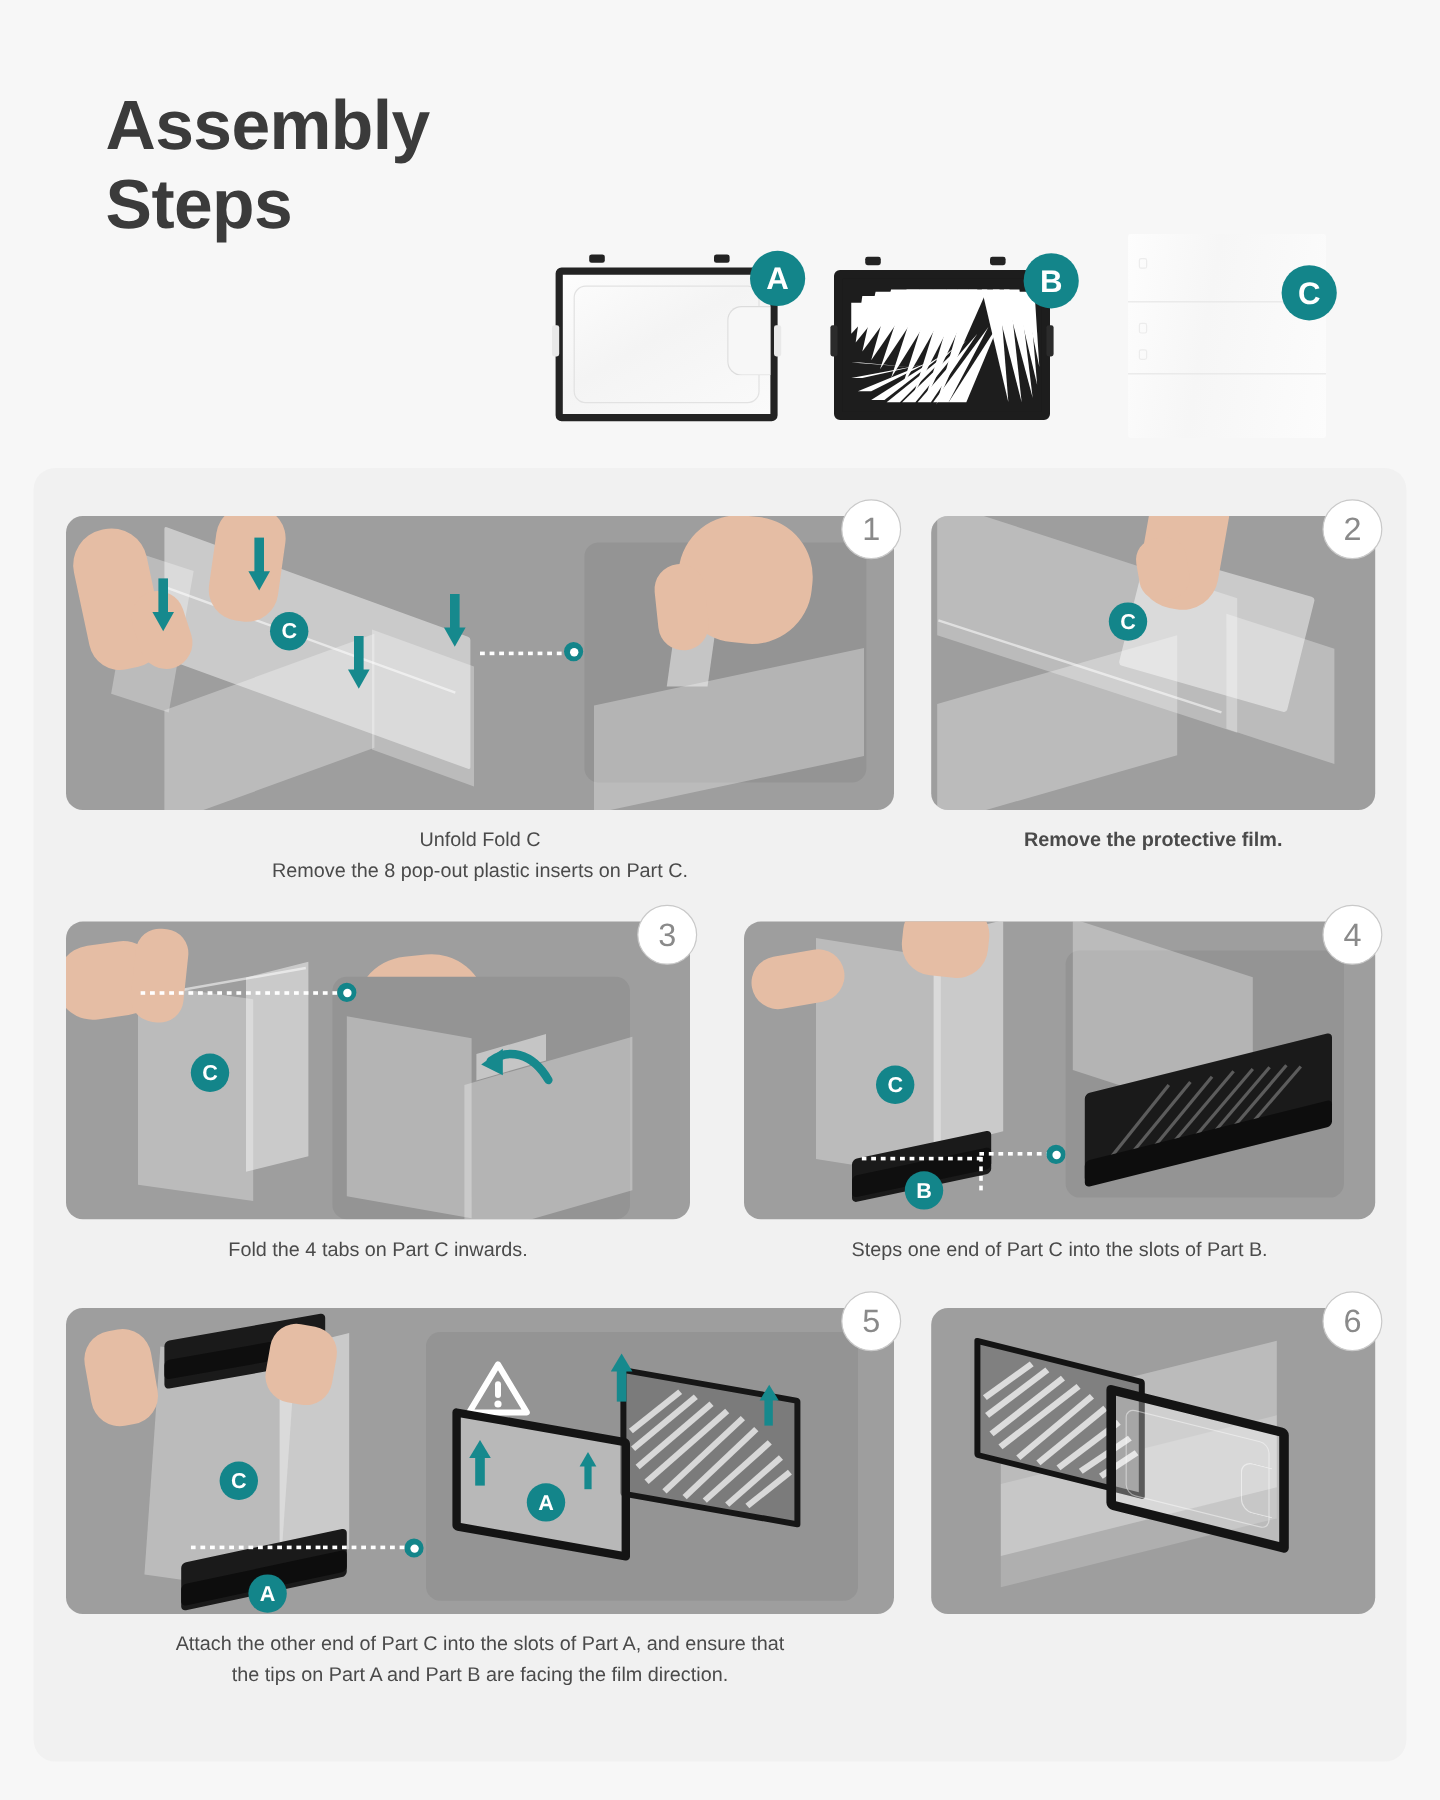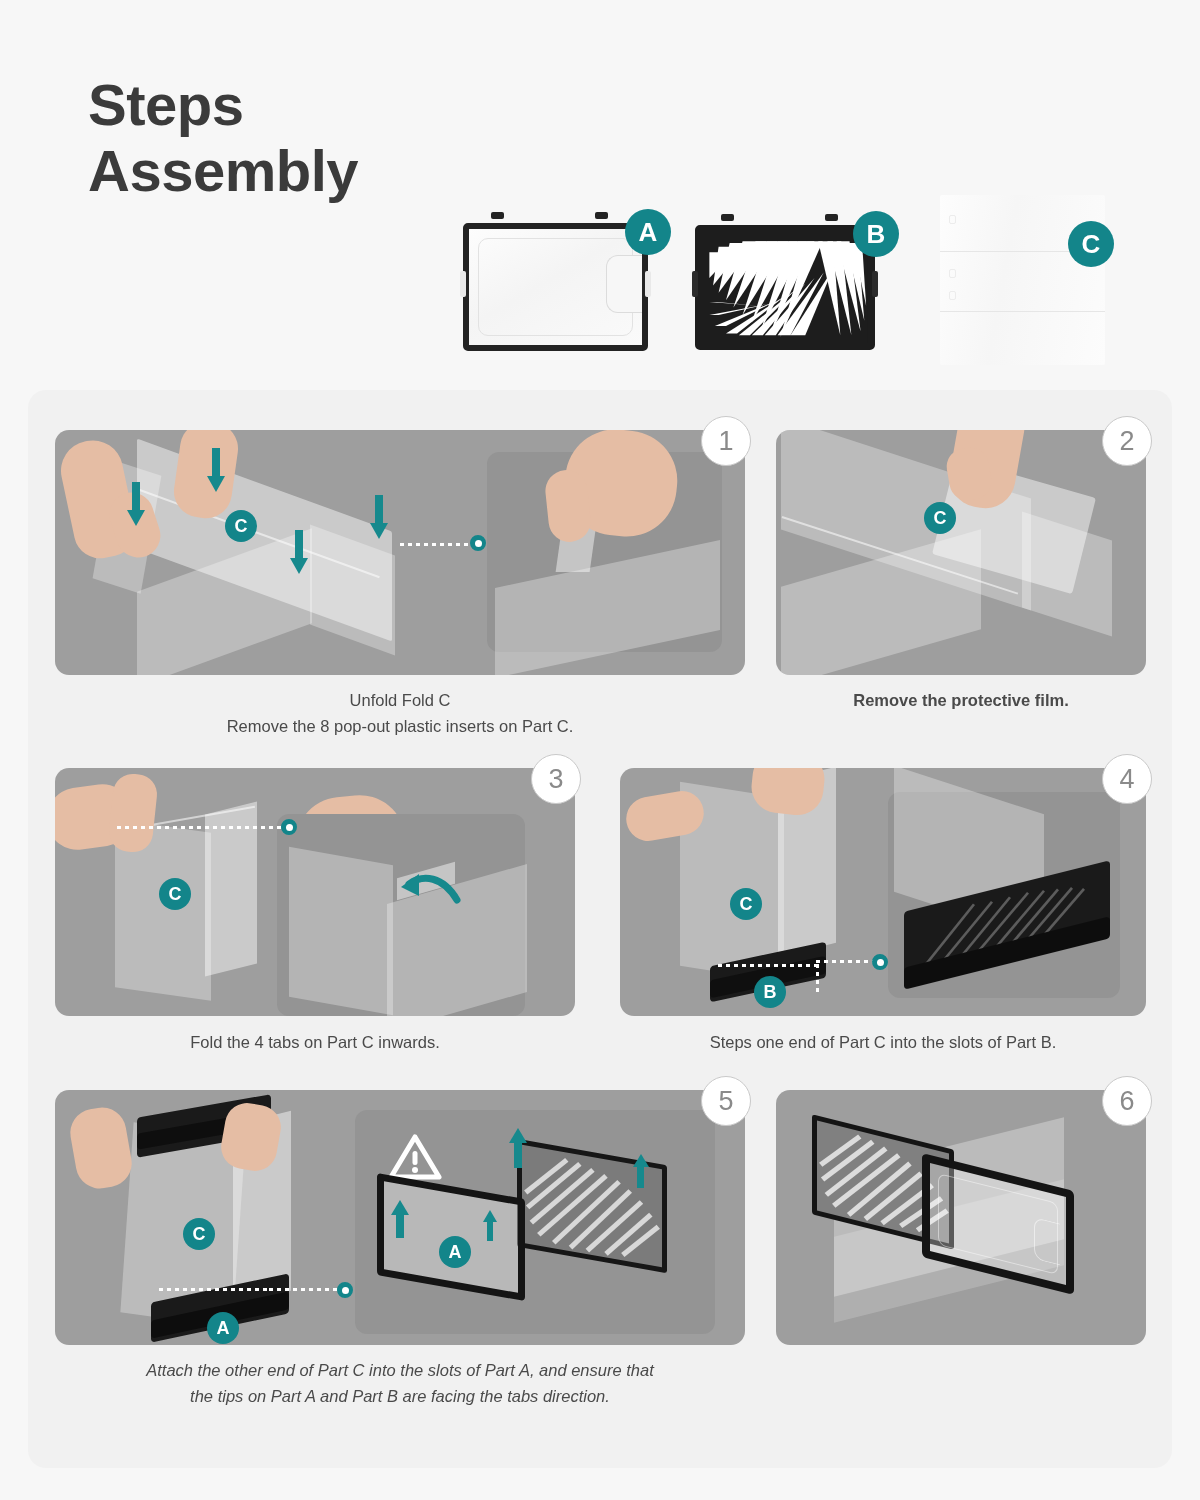--- a/index.html
+++ b/index.html
@@ -162,22 +162,22 @@
   .warn { position:absolute; width:56px; height:50px; }
 
   .black-tray {
     position:absolute; background:#1a1a1a; border-radius:4px;
   }
 </style>
 </head>
 <body>
 
 <div class="title">
+  <div>Assembly</div>
   <div>Steps</div>
-  <div>Assembly</div>
 </div>
 
 <div class="parts">
 
   <div class="part partA">
     <div class="frameA"></div>
     <div class="tabTop" style="left:28px;"></div>
     <div class="tabTop" style="left:132px;"></div>
     <div class="tabSide" style="left:-3px; top:48px;"></div>
     <div class="tabSide" style="right:-3px; top:48px;"></div>
@@ -443,23 +443,23 @@
             <div class="head" style="left:0; top:0; border-left:8px solid transparent; border-right:8px solid transparent; border-bottom:13px solid #16898d;"></div>
             <div class="stem" style="left:4px; top:12px; width:7px; height:22px;"></div>
           </div>
           <div class="arr" style="left:128px; top:100px;">
             <div class="head" style="left:0; top:0; border-left:7px solid transparent; border-right:7px solid transparent; border-bottom:12px solid #16898d;"></div>
             <div class="stem" style="left:4px; top:11px; width:6px; height:20px;"></div>
           </div>
         </div>
       </div>
       <div class="stepnum" style="right:-6px; top:-14px;">5</div>
-      <div class="caption" style="top:268px;font-style:italic;">
+      <div class="caption" style="top:268px;">
         <div>Attach the other end of Part C into the slots of Part A, and ensure that</div>
-        <div>the tips on Part A and Part B are facing the tabs direction.</div>
+        <div>the tips on Part A and Part B are facing the film direction.</div>
       </div>
     </div>
 
     <div class="step" style="left:748px; top:700px; width:370px; height:340px;">
       <div class="panel" style="height:255px;">
 
         <div class="glass2" style="left:58px; top:56px; width:230px; height:122px; transform:skewY(-14deg);"></div>
         <div class="glass2" style="left:58px; top:118px; width:230px; height:86px; transform:skewY(-14deg); background:rgba(255,255,255,0.18);"></div>
 
         <div style="position:absolute; left:36px; top:42px; width:142px; height:100px; background:#808080; border:5px solid #141414; border-radius:3px; transform:skewY(14deg); overflow:hidden;">

